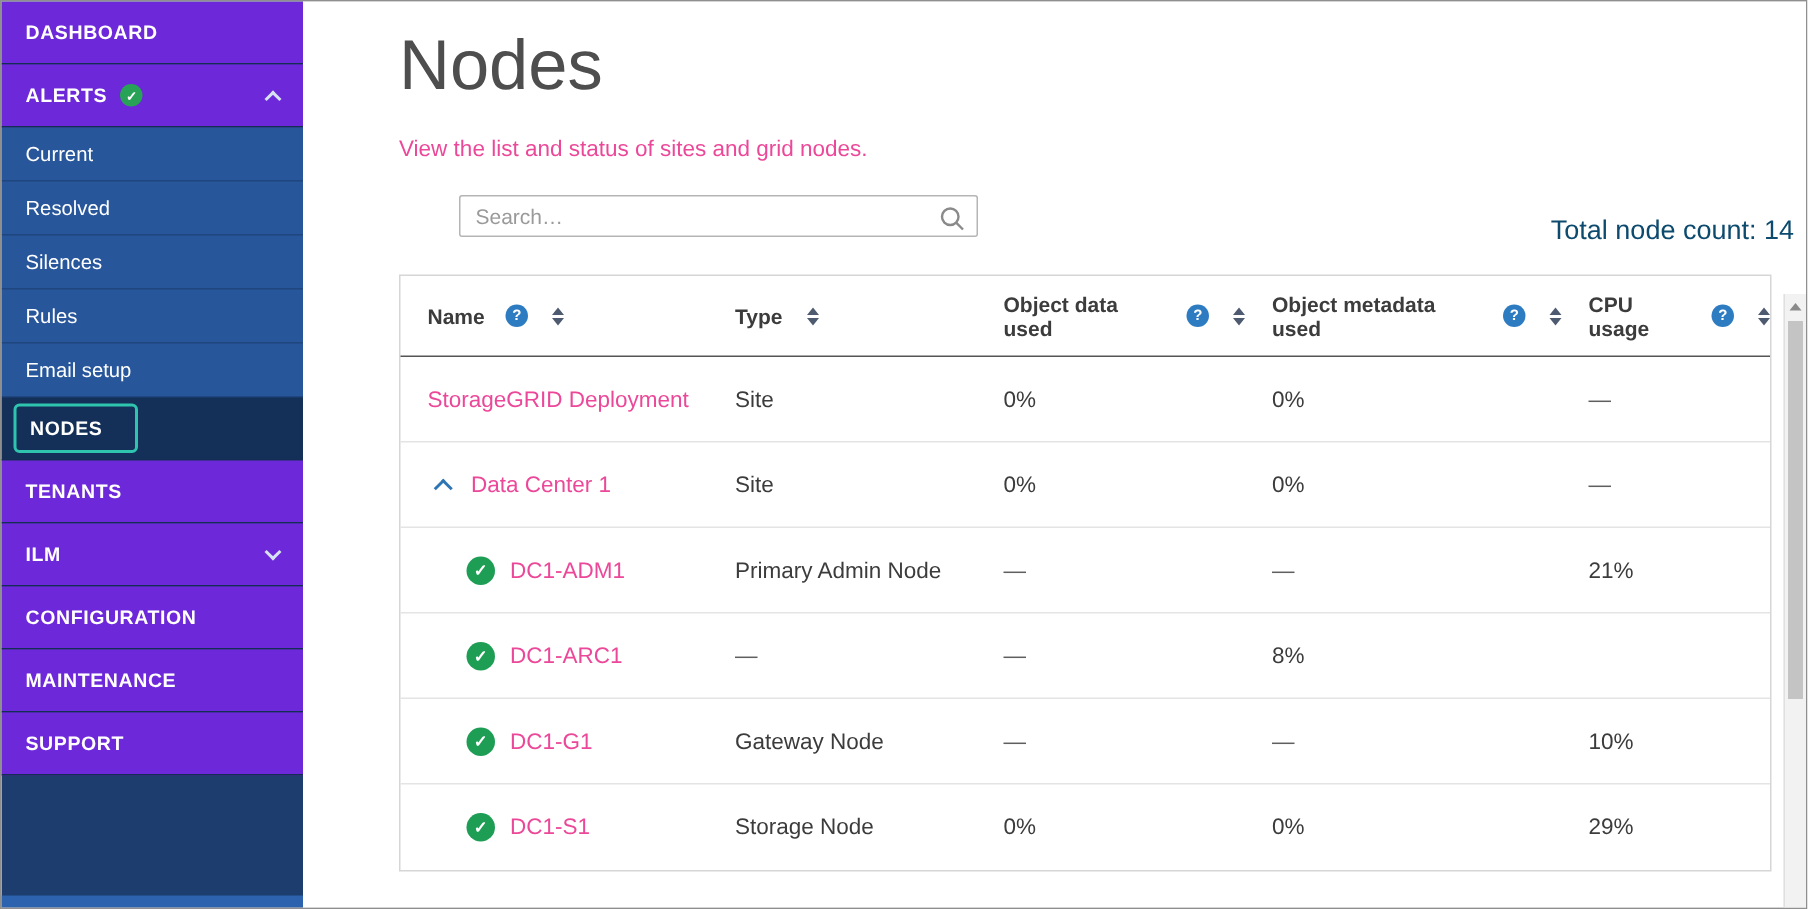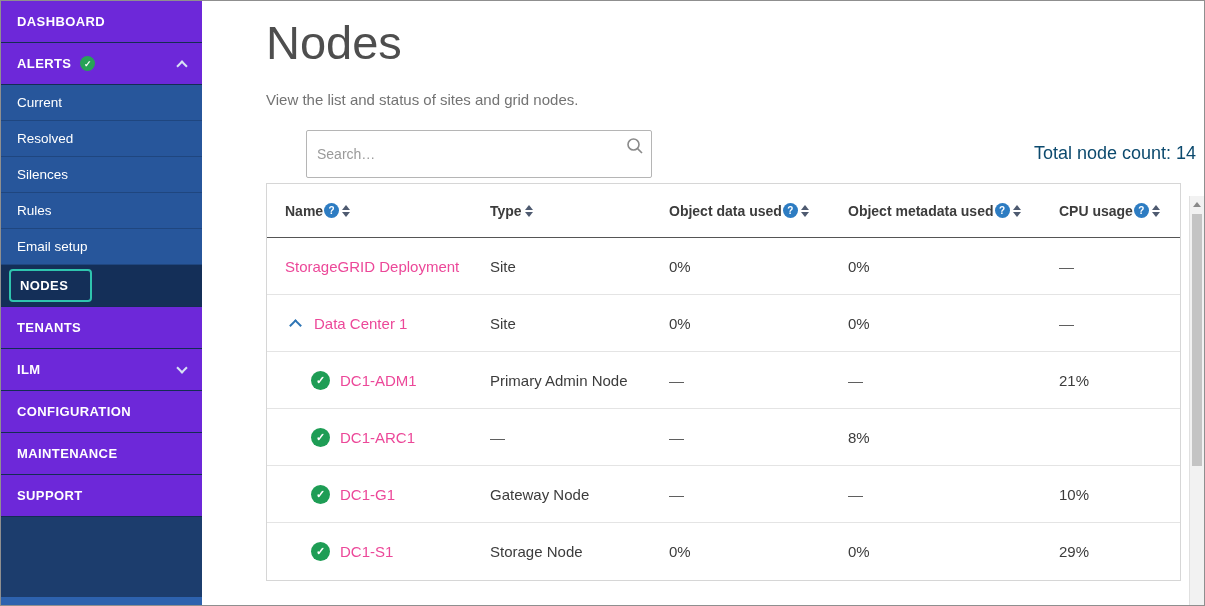--- a/index.html
+++ b/index.html
@@ -86,30 +86,30 @@
   }
   .page-title {
     margin-top: 14px;
     font-size: 47px;
     font-weight: 300;
     color: #4e4e4e;
   }
   .subtitle {
     margin-top: 21px;
     font-size: 15px;
-    color: #737373;
+    color: #ec4899;
   }
   .toolbar {
     margin-top: 22px;
     position: relative;
     height: 32px;
   }
   .search-wrap {
     position: relative;
-    width: 386px; height: 48px;
+    width: 386px; height: 28px;
     display: inline-block;
     padding-left: 40px;
   }
   .search-wrap input {
     width: 100%; height: 100%;
     border: 1px solid #b5b5b5;
     border-radius: 2px;
     padding: 0 36px 0 10px;
     font-size: 14px;
     color: #333;
@@ -139,21 +139,21 @@
     display: grid;
     grid-template-columns: 205px 179px 179px 211px 1fr;
     align-items: center;
   }
   .thead {
     height: 54px;
     border-bottom: 1px solid #555;
   }
   .th {
     display: flex; align-items: center;
-    gap: 1px;
+    gap: 14px;
     padding-left: 18px;
     font-weight: 700;
     font-size: 14px;
     color: #3c3c3c;
   }
   .help-icon {
     width: 15px; height: 15px;
     border-radius: 50%;
     background: #2d7cc2;
     color: #fff;

